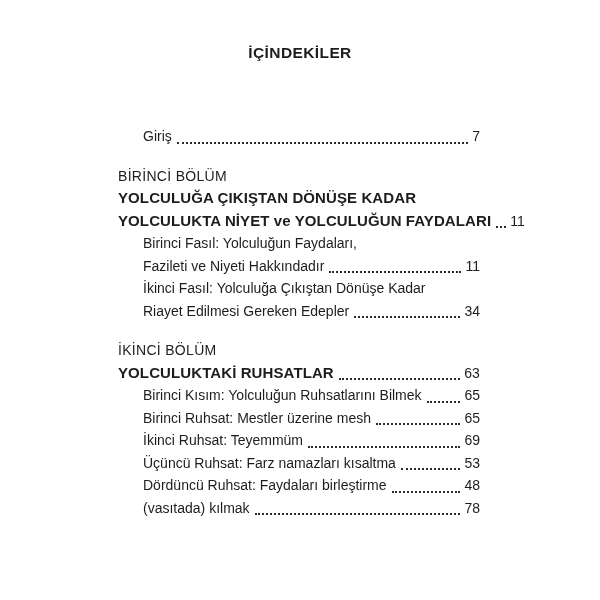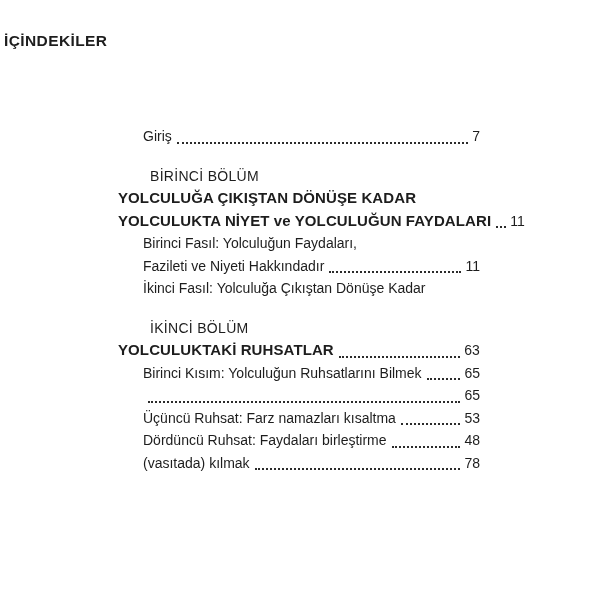--- a/index.html
+++ b/index.html
@@ -10,21 +10,22 @@
     background: #ffffff;
     color: #1d1d1d;
     font-family: "Liberation Sans", sans-serif;
     overflow: hidden;
   }
   .title {
     position: absolute;
     top: 28px;
     left: 0;
     right: 0;
-    margin: 4px;
+    margin: 16px;
+    text-align: center;
     font-size: 15.5px;
     font-weight: 700;
     letter-spacing: 0.4px;
   }
   .toc {
     position: absolute;
     top: 125px;
     left: 118px;
     right: 120px;
   }
@@ -39,21 +40,21 @@
   .leader {
     flex: 1 1 auto;
     align-self: flex-end;
     height: 0;
     border-bottom: 2px dotted #2b2b2b;
     margin: 0 4px 4px 5px;
     min-width: 10px;
   }
   .entry { padding-left: 25px; }
   .section { margin-top: 17px; }
-  .sec-label { letter-spacing: 0.3px; margin-left: 32px; }
+  .sec-label { letter-spacing: 0.3px; }
   .sec-title { font-weight: 700; font-size: 15px; letter-spacing: 0.1px; }
   .sec-title .leader { border-bottom-color: #2b2b2b; }
 </style>
 </head>
 <body>
 
 <div class="page">
 
   <h1 class="title">İÇİNDEKİLER</h1>
 
@@ -82,40 +83,51 @@
         <span class="txt">Birinci Fasıl: Yolculuğun Faydaları,</span>
       </div>
       <div class="row entry">
         <span class="txt">Fazileti ve Niyeti Hakkındadır</span>
         <span class="leader"></span>
         <span class="pg">11</span>
       </div>
       <div class="row entry">
         <span class="txt">İkinci Fasıl: Yolculuğa Çıkıştan Dönüşe Kadar</span>
       </div>
+      <div class="row entry">
+        <span class="txt">Riayet Edilmesi Gereken Edepler</span>
+        <span class="leader"></span>
+        <span class="pg">34</span>
+      </div>
     </div>
 
     <div class="section">
       <div class="row sec-label">
         <span class="txt">İKİNCİ BÖLÜM</span>
       </div>
       <div class="row sec-title">
         <span class="txt">YOLCULUKTAKİ RUHSATLAR</span>
         <span class="leader"></span>
         <span class="pg">63</span>
       </div>
 
       <div class="row entry">
         <span class="txt">Birinci Kısım: Yolculuğun Ruhsatlarını Bilmek</span>
         <span class="leader"></span>
         <span class="pg">65</span>
       </div>
       <div class="row entry">
+        <span class="txt">Birinci Ruhsat: Mestler üzerine mesh</span>
         <span class="leader"></span>
         <span class="pg">65</span>
+      </div>
+      <div class="row entry">
+        <span class="txt">İkinci Ruhsat: Teyemmüm</span>
+        <span class="leader"></span>
+        <span class="pg">69</span>
       </div>
       <div class="row entry">
         <span class="txt">Üçüncü Ruhsat: Farz namazları kısaltma</span>
         <span class="leader"></span>
         <span class="pg">53</span>
       </div>
       <div class="row entry">
         <span class="txt">Dördüncü Ruhsat: Faydaları birleştirme</span>
         <span class="leader"></span>
         <span class="pg">48</span>

